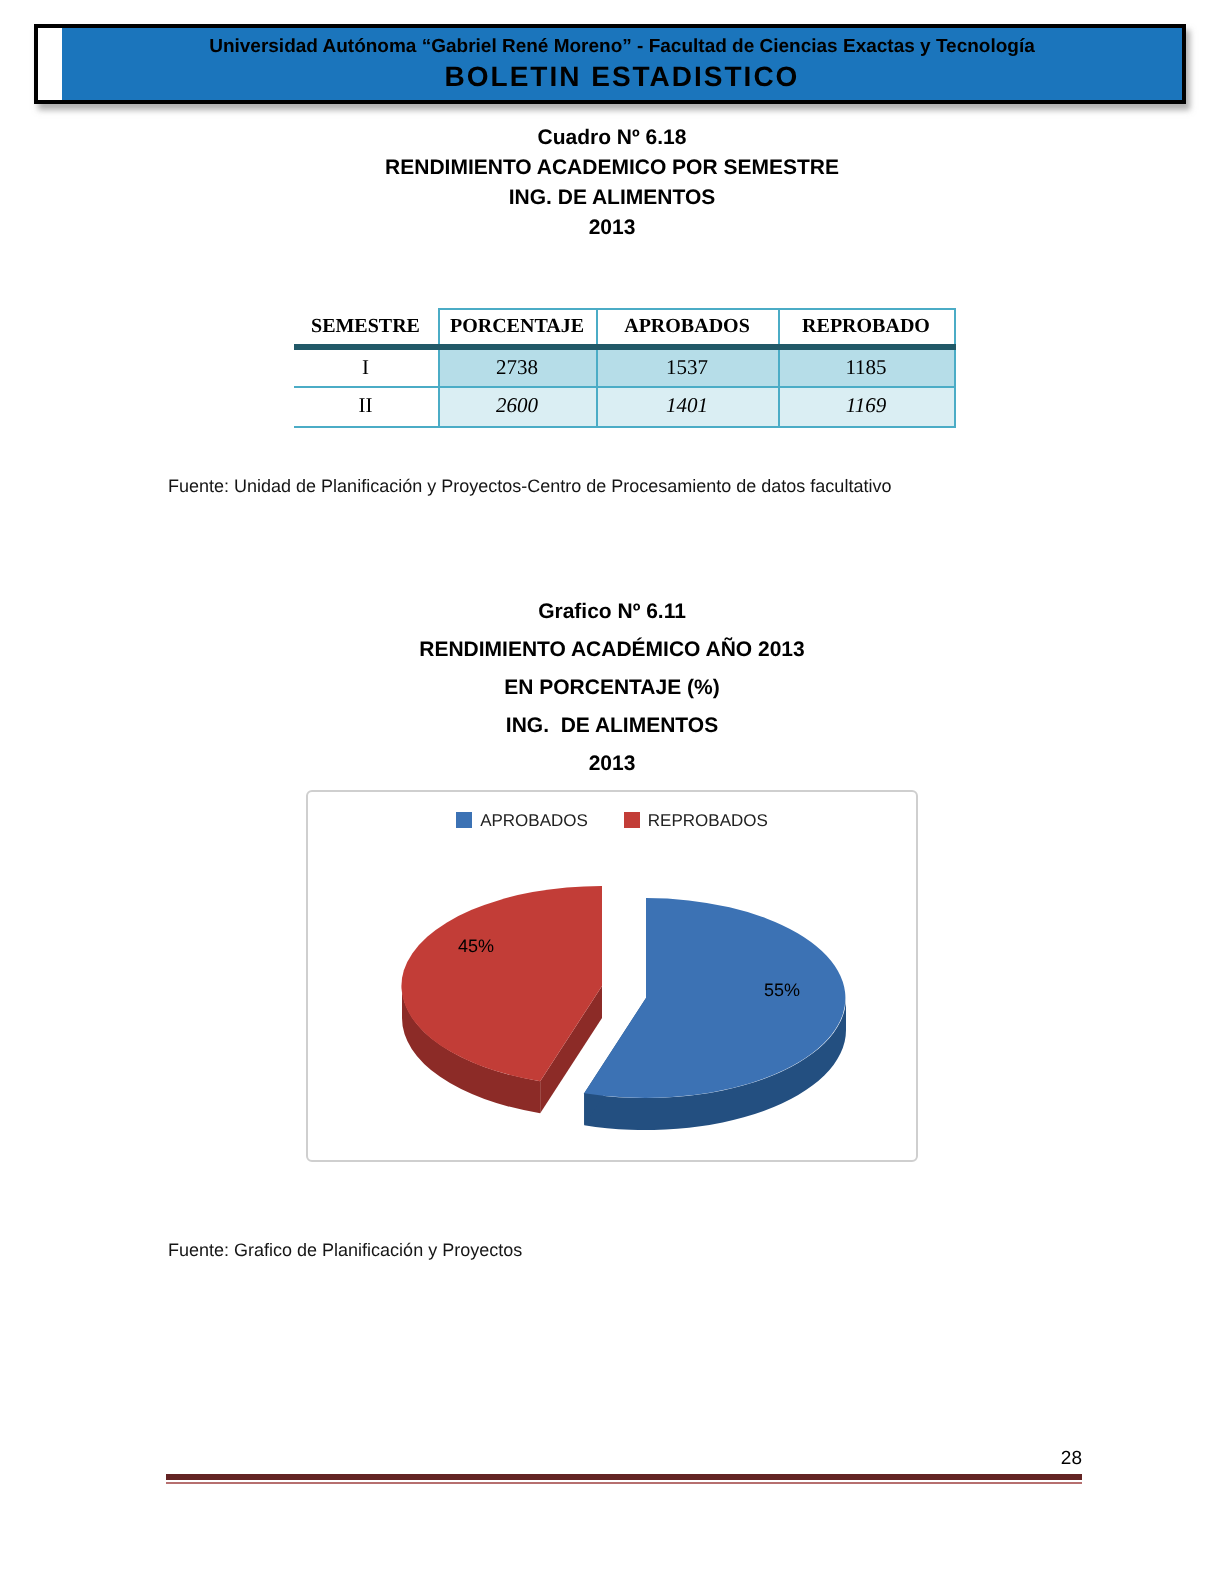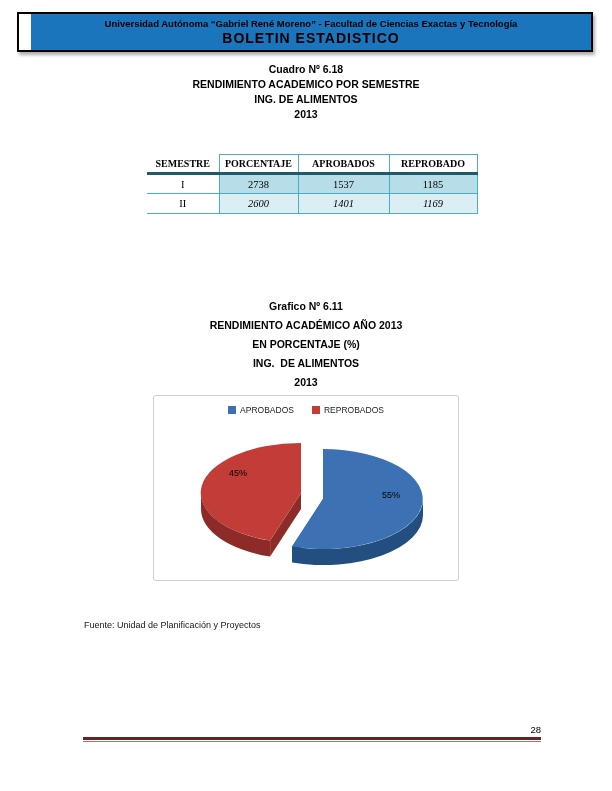--- a/index.html
+++ b/index.html
@@ -116,20 +116,21 @@
         <tr class="row1">
           <td class="firstcol">II</td>
           <td class="datacol">2600</td>
           <td class="datacol">1401</td>
           <td class="datacol">1169</td>
         </tr>
       </tbody>
     </table>
   </div>
 
+  <div class="fuente fuente-1">Fuente: Unidad de Planificación y Proyectos-Centro de Procesamiento de datos facultativo</div>
 
   <div class="title-block grafico-title">
     <div>Grafico Nº 6.11</div>
     <div>RENDIMIENTO ACADÉMICO AÑO 2013</div>
     <div>EN PORCENTAJE (%)</div>
     <div class="pre">ING.  DE ALIMENTOS</div>
     <div>2013</div>
   </div>
 
   <div class="chart-frame">
@@ -159,18 +160,18 @@
       <g transform="translate(11,3)">
         <path d="M 258 80 A 100 50 0 0 1 127.1 127.6 L 127.1 143.6 A 100 50 0 0 0 258 96 Z" fill="#234f80"></path>
         <path d="M 158 80 L 127.1 127.6 L 127.1 143.6 L 158 96 Z" fill="#234f80"></path>
         <path d="M 158 80 L 158 30 A 100 50 0 1 1 127.1 127.6 Z" fill="#3c72b4"></path>
       </g>
       <text class="pie-label" x="84" y="60" text-anchor="middle">45%</text>
       <text class="pie-label" x="237" y="82" text-anchor="middle">55%</text>
     </svg>
   </div>
 
-  <div class="fuente fuente-2">Fuente: Unidad de Planificación y Proyectos</div>
+  <div class="fuente fuente-2">Fuente: Grafico de Planificación y Proyectos</div>
 
   <div class="page-number">28</div>
   <div class="footer-rule"></div>
 
 </div>
 
 </body></html>

